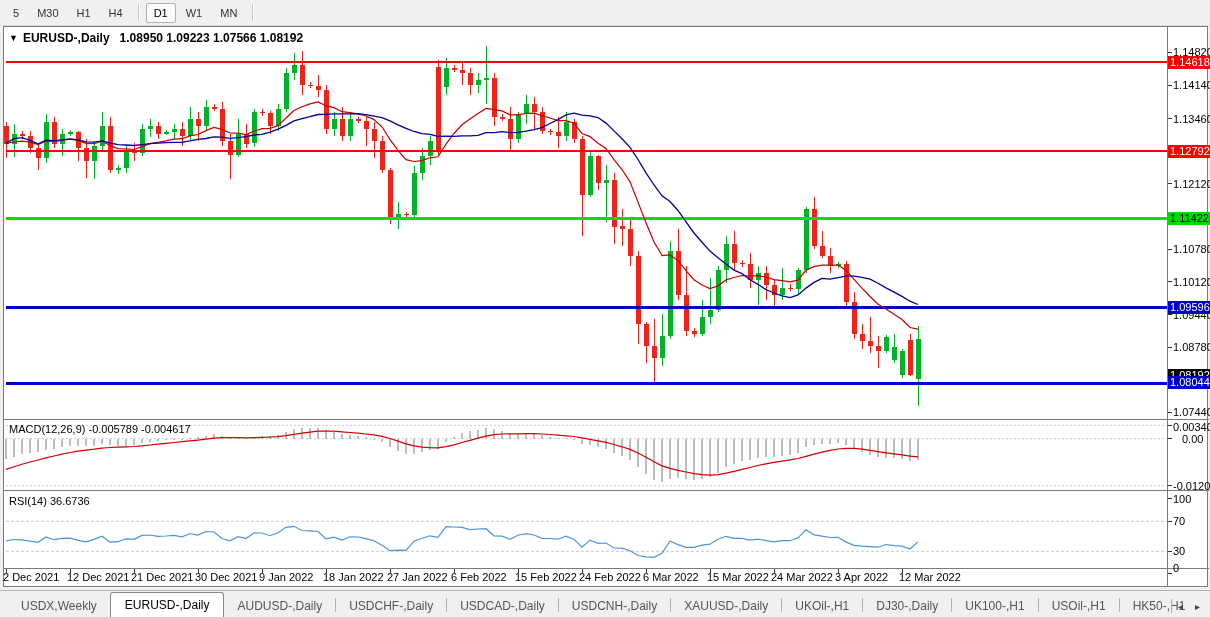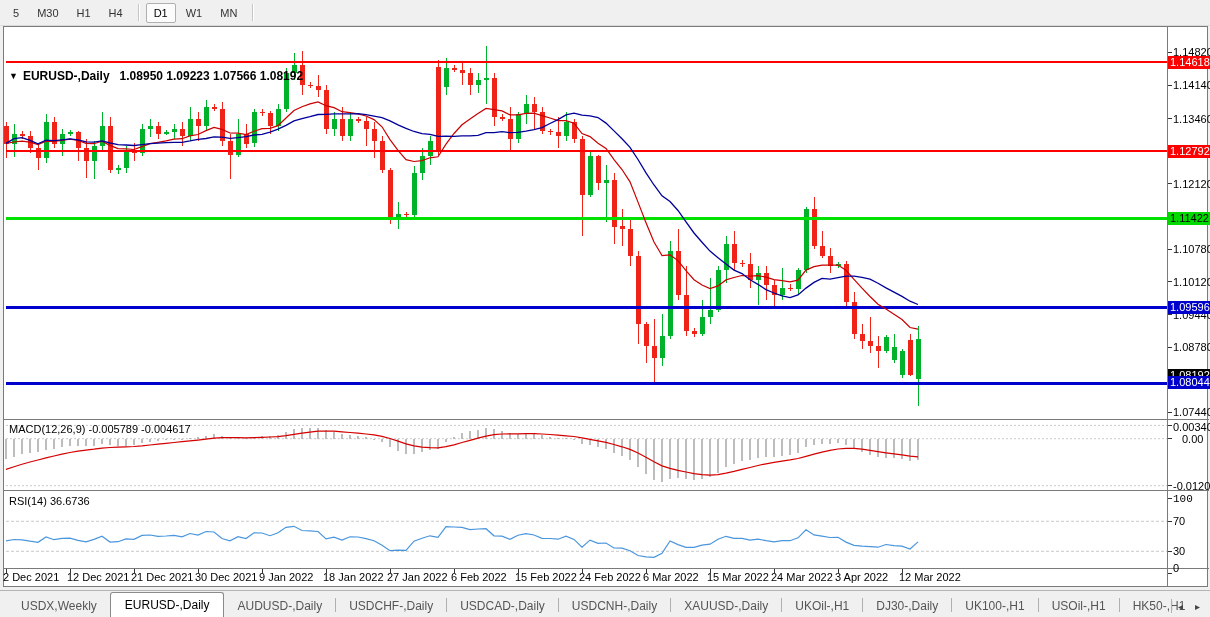--- a/index.html
+++ b/index.html
@@ -10,21 +10,21 @@
            display:flex;align-items:center;border-bottom:1px solid #dcdcdc;}
   .tf-btn{font-size:11px;color:#333;padding:3px 7px;margin:0 1px;border:1px solid transparent;cursor:default;}
   .tf-btn.active{background:#fbfbfb;border:1px solid #b0b0b0;border-radius:2px;color:#000;}
   .tf-sep{width:1px;height:17px;background:#c6c6c6;margin:0 6px;box-shadow:1px 0 0 #fff;}
   
   #win{position:absolute;left:3px;top:26px;width:1205px;height:561px;background:#fff;
        border:1px solid #7a7a7a;box-sizing:border-box;}
   #plot-svg{position:absolute;left:0;top:0;z-index:1;}
   .panel-sep{position:absolute;left:4px;width:1205px;height:1px;background:#7a7a7a;z-index:2;}
   #vaxis-line{position:absolute;left:1167px;top:27px;width:1px;height:559px;background:#7a7a7a;z-index:2;}
-  #chart-title{position:absolute;left:9px;top:31px;z-index:3;font-size:12px;font-weight:bold;color:#000;white-space:nowrap;margin-top:38px;}
+  #chart-title{position:absolute;left:9px;top:31px;z-index:3;font-size:12px;font-weight:bold;color:#000;white-space:nowrap;}
   #chart-title .tri{font-size:9px;margin-right:5px;position:relative;top:-1px;}
   #macd-label,#rsi-label{position:absolute;left:9px;z-index:3;font-size:11px;color:#000;white-space:nowrap;}
   #macd-label{top:423px;}
   #rsi-label{top:495px;}
   .axis-label{position:absolute;left:1173px;z-index:2;font-size:11px;color:#000;white-space:nowrap;}
   .tick-dash{position:absolute;left:1168px;width:4px;height:1px;background:#333;z-index:2;}
   .badge{position:absolute;left:1168px;width:42px;height:13px;z-index:3;font-size:11px;
          line-height:13px;padding-left:2px;white-space:nowrap;}
   .date-label{position:absolute;top:571px;z-index:2;font-size:11px;color:#000;white-space:nowrap;}
   .date-tick{position:absolute;top:569px;width:1px;height:4px;background:#333;z-index:2;}
@@ -455,21 +455,21 @@
       <div class="axis-label" style="top: 373.271px;">1.08120</div>
       <div class="tick-dash" style="top: 411.973px;"></div>
       <div class="axis-label" style="top: 406.473px;">1.07440</div>
       <div class="tick-dash" style="top: 424.916px;"></div>
       <div class="axis-label" style="top: 421px;">0.003408</div>
       <div class="tick-dash" style="top: 438.2px;"></div>
       <div class="axis-label" style="top: 432.7px; padding-left: 9px;">0.00</div>
       <div class="tick-dash" style="top: 485.202px;"></div>
       <div class="axis-label" style="top: 479.702px;">-0.012058</div>
       <div class="tick-dash" style="top: 498.3px;"></div>
-      <div class="axis-label" style="top: 492.8px; font-family: Liberation Mono, monospace;">100</div>
+      <div class="axis-label" style="top: 492.8px;">100</div>
       <div class="tick-dash" style="top: 520.8px;"></div>
       <div class="axis-label" style="top: 515.3px;">70</div>
       <div class="tick-dash" style="top: 550.8px;"></div>
       <div class="axis-label" style="top: 545.3px;">30</div>
       <div class="tick-dash" style="top: 573.3px;"></div>
       <div class="axis-label" style="top: 562px;">0</div>
       <div class="badge" style="top: 369.256px; background: rgb(0, 0, 0); color: rgb(255, 255, 255); z-index: 3;">1.08192</div>
       <div class="badge" style="top: 55.5px; background: rgb(254, 0, 0); color: rgb(255, 255, 255); z-index: 4;">1.14618</div>
       <div class="badge" style="top: 144.656px; background: rgb(254, 0, 0); color: rgb(255, 255, 255); z-index: 4;">1.12792</div>
       <div class="badge" style="top: 211.548px; background: rgb(0, 217, 0); color: rgb(0, 0, 0); z-index: 4;">1.11422</div>

